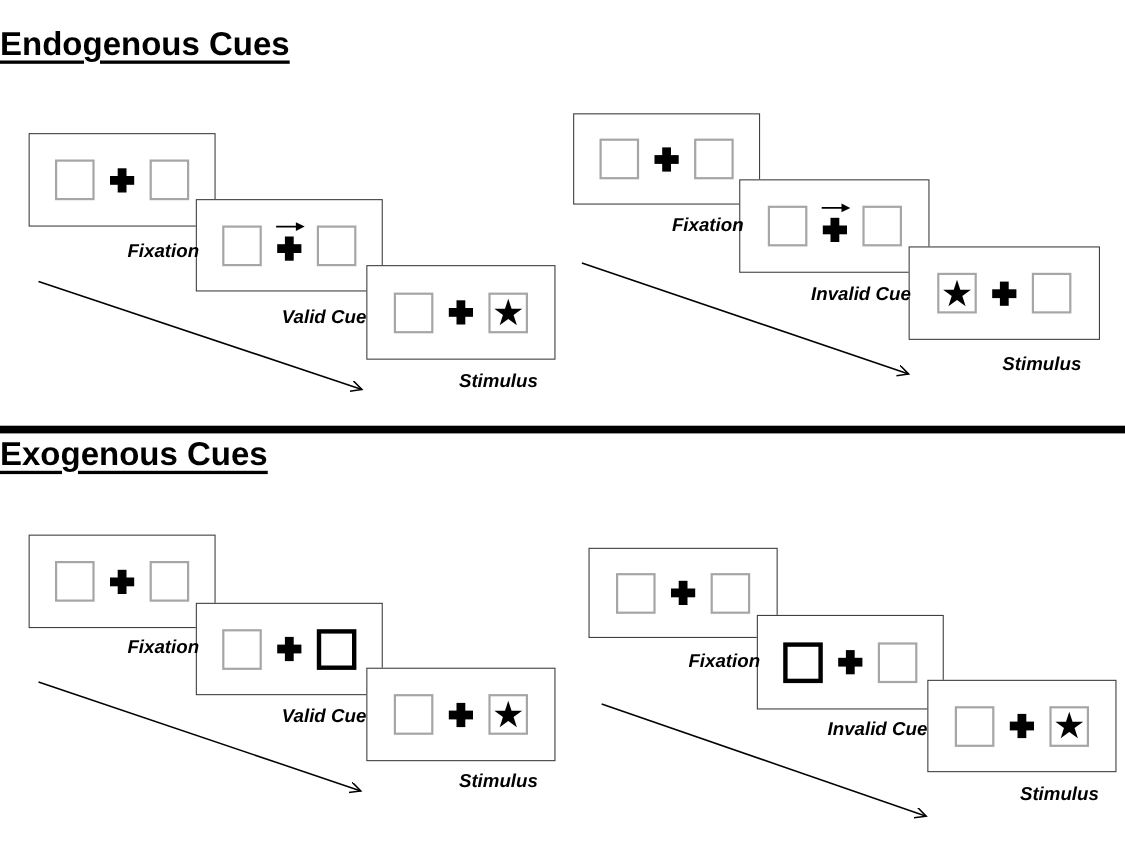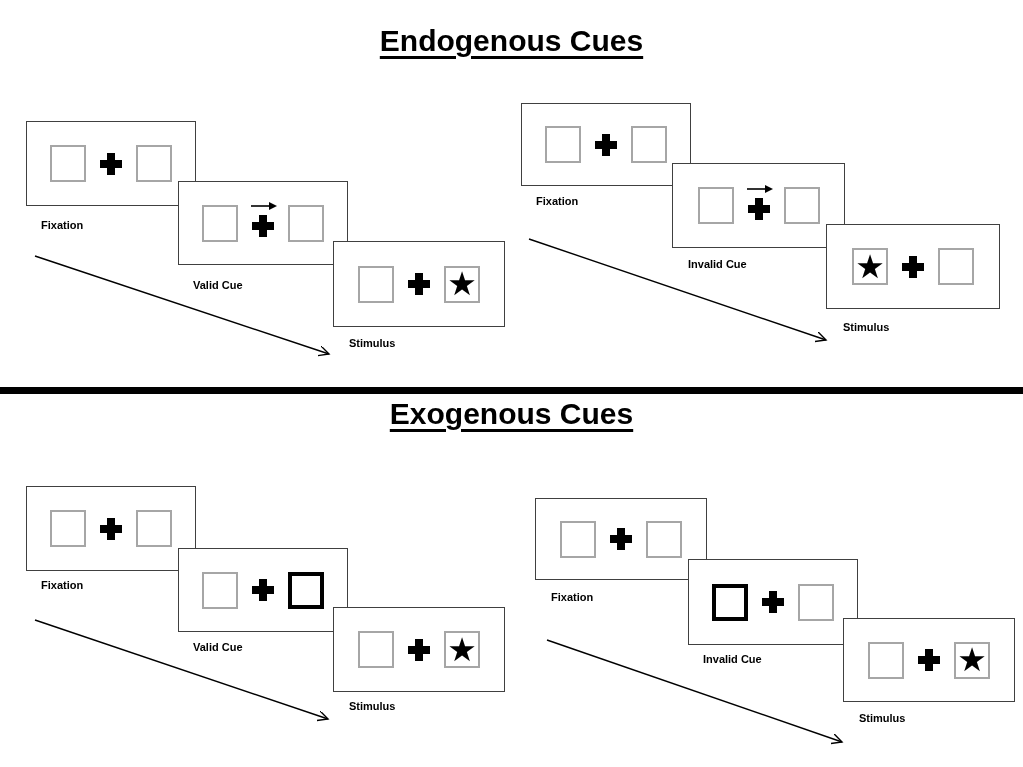--- a/index.html
+++ b/index.html
@@ -4,21 +4,21 @@
 <style>
   html,body { margin:0; padding:0; }
   body {
     width:1023px; height:767px; position:relative; overflow:hidden;
     background:#ffffff;
     font-family:"Liberation Sans", sans-serif;
     color:#000;
   }
   .section-title {
     position:absolute; left:0; width:100%;
-    text-align:center; font-weight:bold; font-size:30px;
+    font-weight:bold; font-size:30px;
     text-decoration:underline; text-decoration-thickness:3px; text-underline-offset:5px;
   }
   #title-endogenous { top:24px; }
   #title-exogenous  { top:397px; }
   .divider {
     position:absolute; left:0; top:387px; width:1023px; height:7px; background:#000;
   }
   .card {
     position:absolute; background:#fff;
     border:1.5px solid #404040;
@@ -39,22 +39,22 @@
   .cross { width:22px; height:22px; position:relative; flex:0 0 auto; }
   .cross::before {
     content:""; position:absolute; left:0; top:7px; width:22px; height:8px; background:#000;
   }
   .cross::after {
     content:""; position:absolute; top:0; left:7px; width:8px; height:22px; background:#000;
   }
   .cross-wrap { position:relative; margin-top:6px; }
   .cue-arrow { position:absolute; top:-16px; left:-2px; }
   .step-label {
-    position:absolute; width:140px; text-align:left;
-    font-weight:bold; font-size:11px; z-index:4;
+    position:absolute; width:140px; text-align:right;
+    font-weight:bold; font-size:17px; z-index:4;font-style:italic;
   }
   #arrow-overlay {
     position:absolute; left:0; top:0; z-index:0; pointer-events:none;
   }
 </style>
 </head>
 <body>
 
 <svg id="arrow-overlay" width="1023" height="767">
   <defs>

